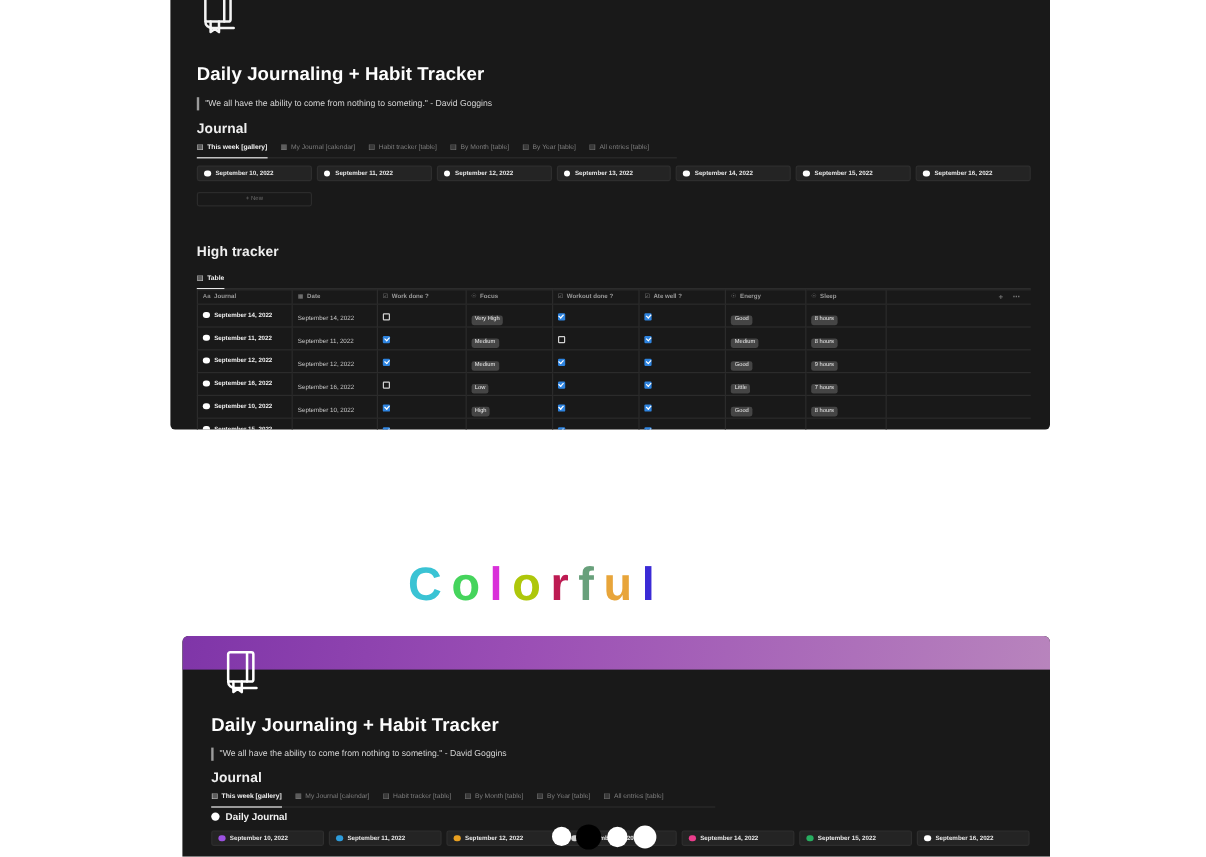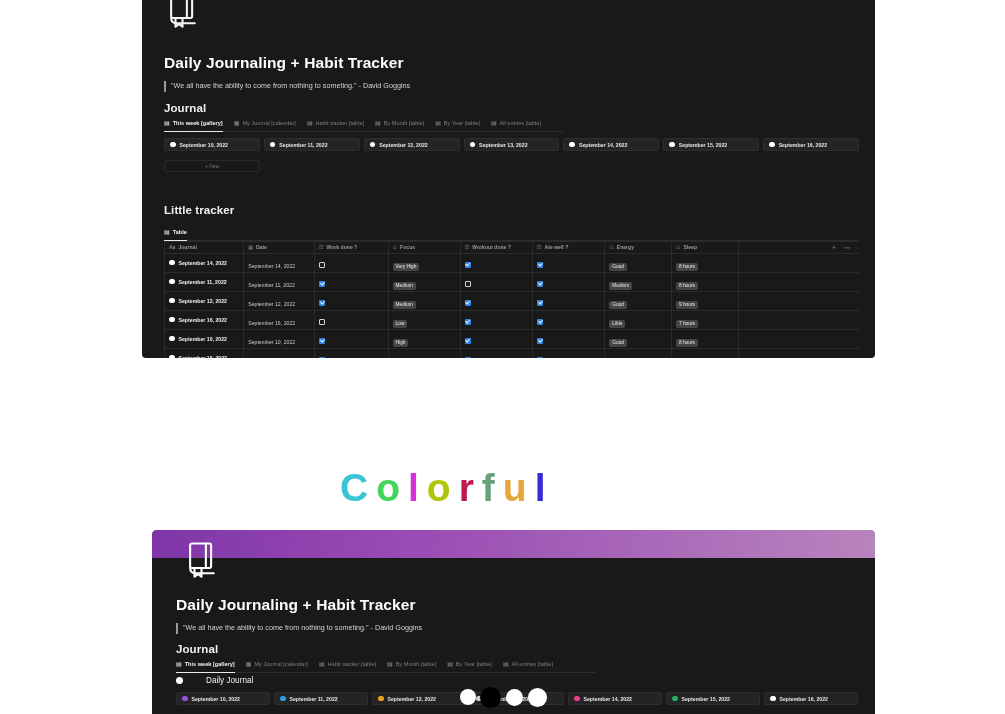--- a/index.html
+++ b/index.html
@@ -171,21 +171,21 @@
         <div class="gcard">
           <span class="dot"></span>
           <span class="g-lbl">September  16, 2022</span>
         </div>
       </div>
 
       <div class="newbtn" style="position:absolute;left:22px;top:164px;">
         <span>+ New</span>
       </div>
 
-      <div class="section-h" style="position:absolute;left:22px;top:212px;">Little tracker</div>
+      <div class="section-h" style="position:absolute;left:22px;top:212px;">High tracker</div>
 
       <div class="tabs" style="position:absolute;left:22px;top:237px;width:695px;">
         <div class="tab active">
           <span class="t-ico">▤</span>
           <span class="t-lbl">Table</span>
         </div>
       </div>
 
       <div style="position:absolute;left:22px;top:249px;width:695px;">
         <table class="db">
@@ -421,21 +421,21 @@
           <span class="t-lbl">By Year [table]</span>
         </div>
         <div class="tab">
           <span class="t-ico">▤</span>
           <span class="t-lbl">All entries [table]</span>
         </div>
       </div>
 
       <div style="position:absolute;left:24px;top:146px;display:flex;align-items:center;gap:5px;">
         <span class="dot" style="width:7px;height:7px;"></span>
-        <span style="color:#f1f1f1;font-size:8.2px;font-weight:normal;margin-left:18px;">Daily Journal</span>
+        <span style="color:#f1f1f1;font-size:8.2px;font-weight:bold;">Daily Journal</span>
       </div>
 
       <div class="gallery" style="position:absolute;left:24px;top:162px;width:682px;">
         <div class="gcard">
           <span class="dot" style="background:#9b51e0;"></span>
           <span class="g-lbl">September  10, 2022</span>
         </div>
         <div class="gcard">
           <span class="dot" style="background:#2d9cdb;"></span>
           <span class="g-lbl">September  11, 2022</span>

